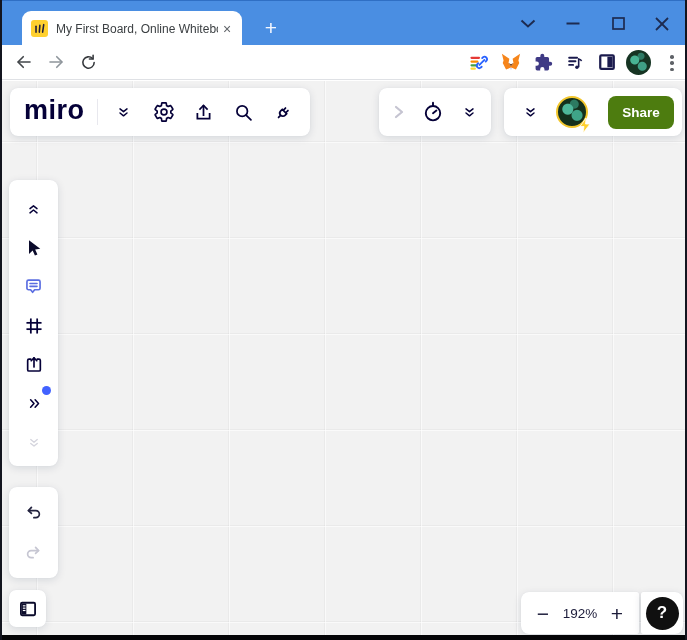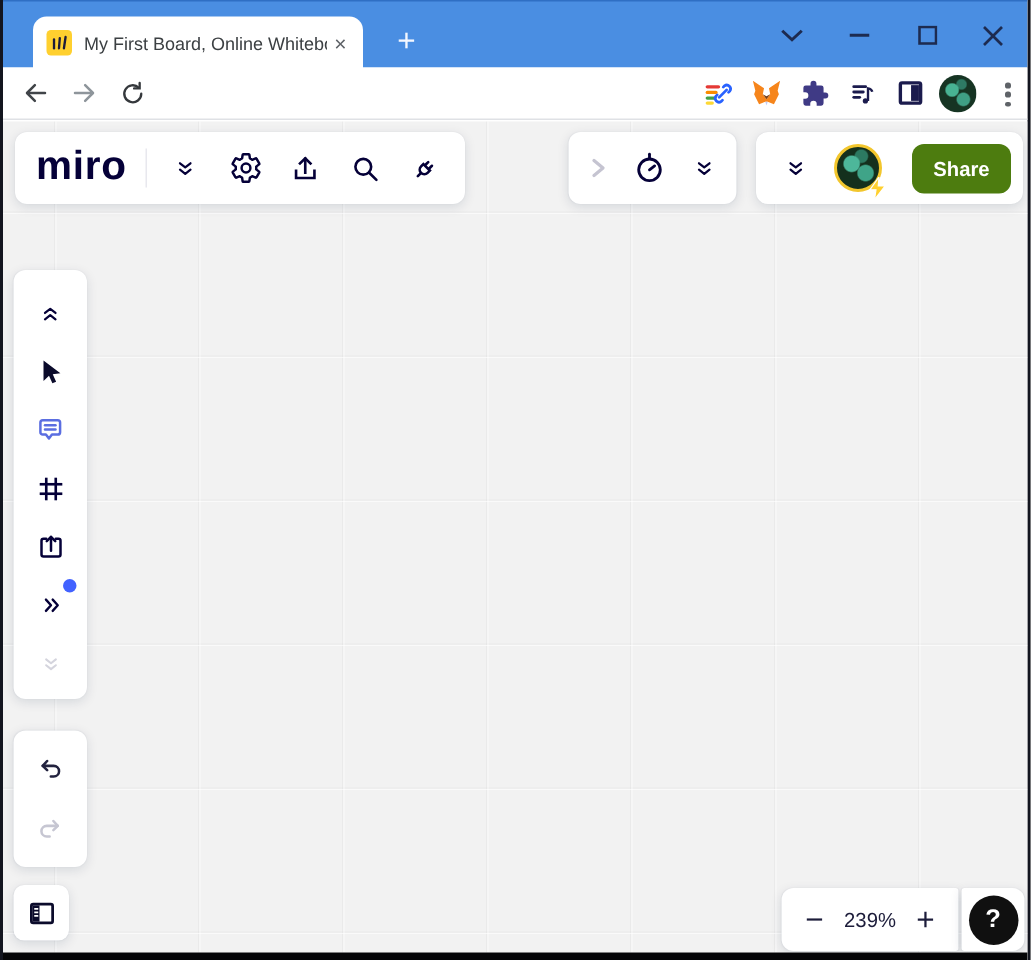--- a/index.html
+++ b/index.html
@@ -377,21 +377,21 @@
         <g stroke="#fff" stroke-width="1.4">
           <line x1="5.8" y1="8.2" x2="9" y2="8.2"></line>
           <line x1="5.8" y1="11" x2="9" y2="11"></line>
           <line x1="5.8" y1="13.8" x2="9" y2="13.8"></line>
         </g>
       </svg>
   </div>
 
   <div class="panel zoom-panel">
     <span class="zoom-glyph">−</span>
-    <span class="zoom-level">239%</span>
+    <span class="zoom-level">192%</span>
     <span class="zoom-glyph">+</span>
   </div>
   <div class="panel help-panel">
     <span class="help-circle">?</span>
   </div>
 
   <div class="bottomedge"></div>
 </div>
 
 </body></html>

